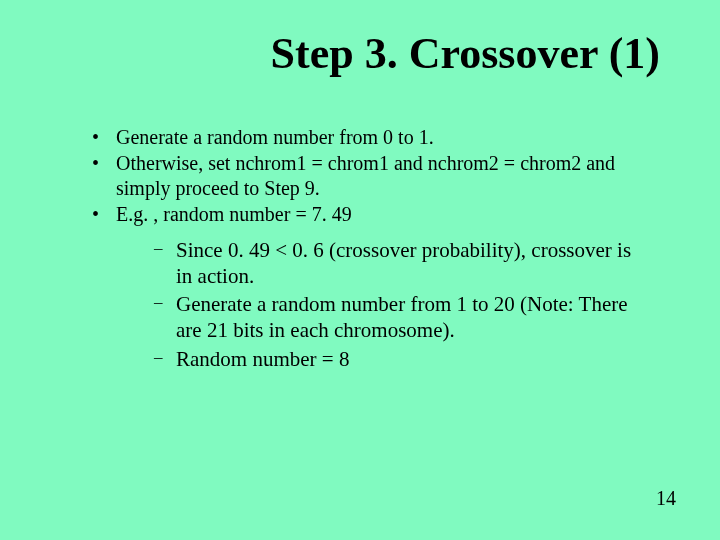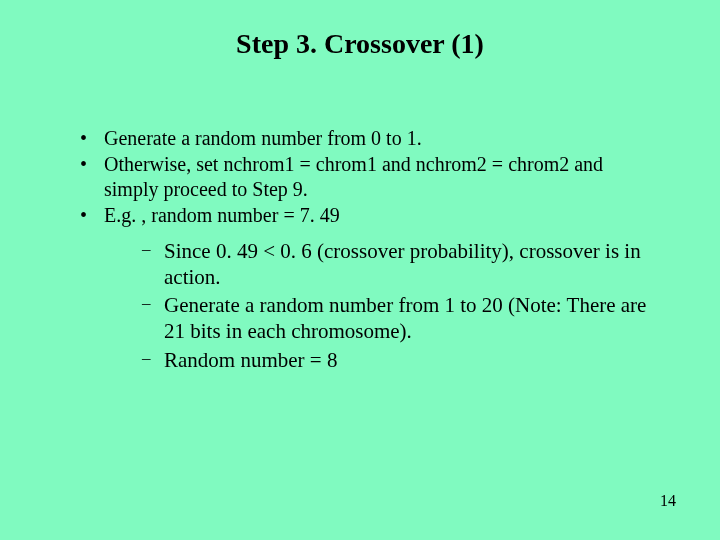--- a/index.html
+++ b/index.html
@@ -16,28 +16,28 @@
     overflow: hidden;
   }
   .slide {
     box-sizing: border-box;
     width: 720px;
     height: 540px;
     padding: 20px 60px 0 60px;
     position: relative;
   }
   .title {
-    text-align: center;
+    text-align: right;
     font-weight: bold;
-    font-size: 28px;
-    margin: 8px 0 66px 0;
+    font-size: 44px;
+    margin: 8px 0 46px 0;
   }
   ul.main {
     list-style: none;
-    margin: 0;
+    margin: 12px;
     padding: 0 0 0 20px;
   }
   ul.main > li {
     font-size: 20px;
     line-height: 1.22;
     margin: 0 0 2px 0;
     position: relative;
     padding-left: 24px;
   }
   ul.main > li::before {
@@ -63,21 +63,21 @@
     content: "–";
     position: absolute;
     left: 0;
     top: 0;
     font-size: 17px;
   }
   .page-number {
     position: absolute;
     right: 44px;
     bottom: 30px;
-    font-size: 16px;
+    font-size: 20px;
   }
 </style>
 </head>
 <body>
 
 <div class="slide">
   <div class="title">Step 3. Crossover (1)</div>
 
   <ul class="main">
     <li><span>Generate a random number from 0 to 1.</span></li>

